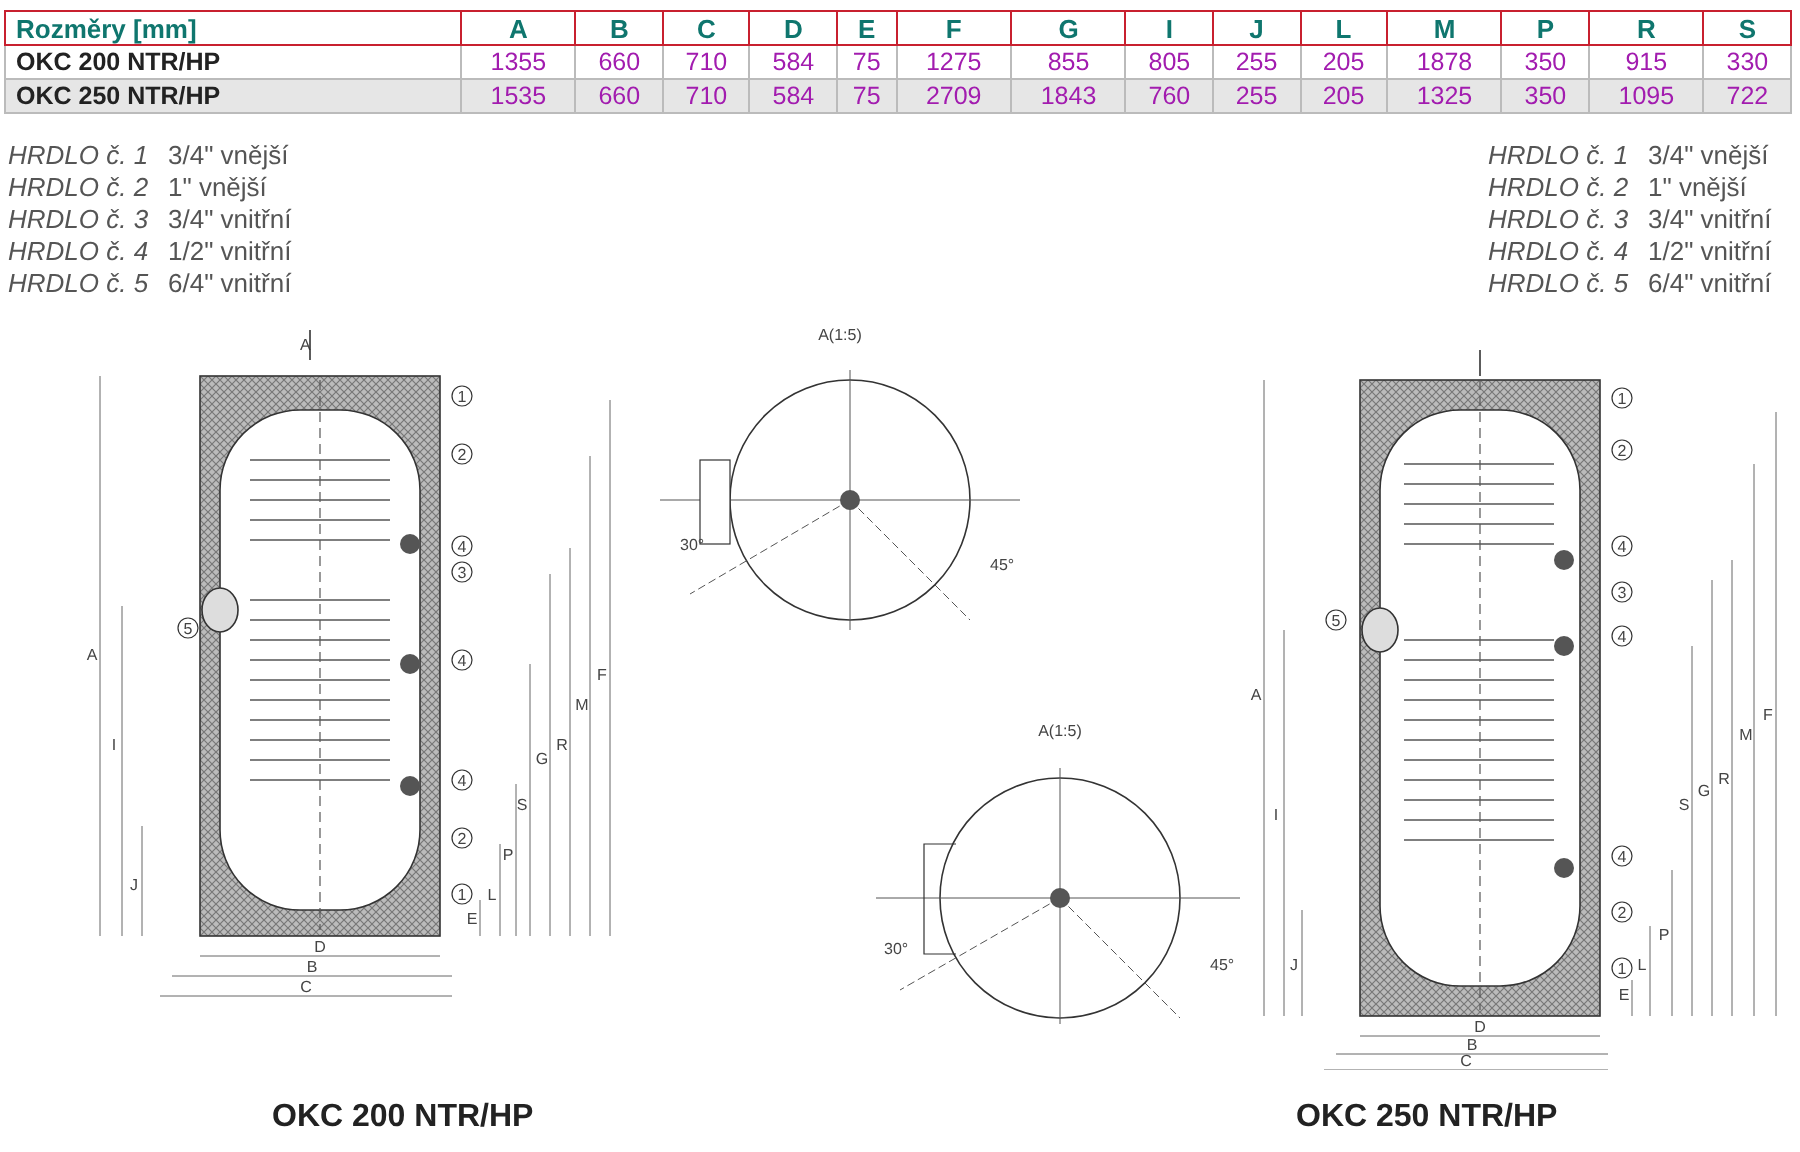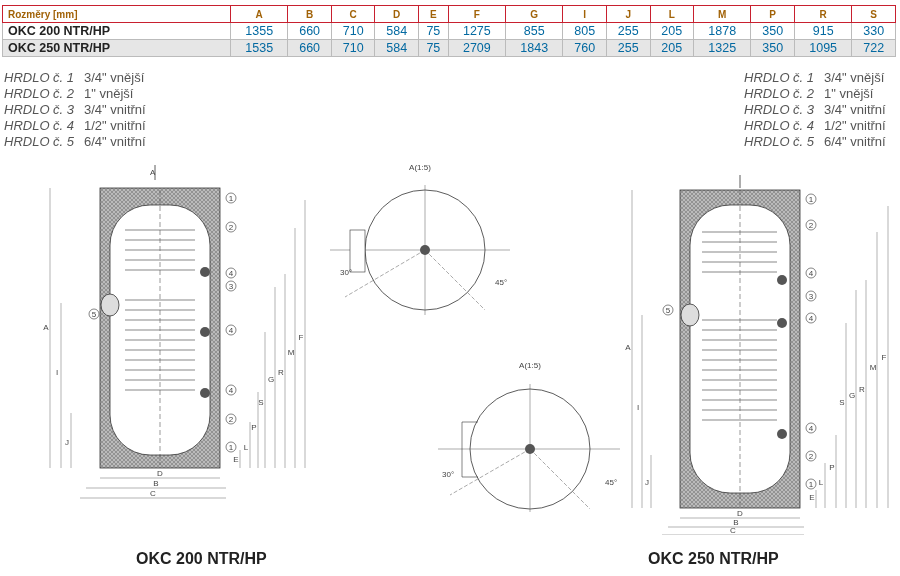--- a/index.html
+++ b/index.html
@@ -1,20 +1,20 @@
 <!DOCTYPE html>
 <html><head>
 <meta charset="utf-8">
 <style>
   html,body{margin:0;padding:0;background:#fff;}
   body{width:900px;height:576px;position:relative;overflow:hidden;font-family:"Liberation Sans",sans-serif;color:#333;}
   table.dims{position:absolute;left:2px;top:5px;width:894px;border-collapse:collapse;font-size:12.5px;}
-  table.dims th{color:#a16207;font-weight:bold;border:1px solid #c8202f;height:16px;padding:0;text-align:center;font-size:10px;}
+  table.dims th{color:#0f766e;font-weight:bold;border:1px solid #c8202f;height:16px;padding:0;text-align:center;font-size:13px;}
   table.dims th.first{text-align:left;padding-left:5px;width:222px;}
-  table.dims td{height:16px;padding:0;text-align:center;color:#0369a1;border-left:1px solid #bbb;border-right:1px solid #bbb;}
+  table.dims td{height:16px;padding:0;text-align:center;color:#a21caf;border-left:1px solid #bbb;border-right:1px solid #bbb;}
   table.dims td.first{text-align:left;padding-left:5px;color:#222;font-weight:bold;}
   table.dims tr.r1 td{border-bottom:1px solid #bbb;}
   table.dims tr.r2 td{background:#e6e6e6;border-bottom:1px solid #bbb;}
   .legend{position:absolute;font-size:13px;line-height:16px;color:#555;}
   .legend .row{white-space:nowrap;}
   .legend .k{display:inline-block;width:80px;font-style:italic;}
   .caption{position:absolute;font-size:16px;font-weight:bold;color:#222;}
   svg{position:absolute;}
   .dimtxt{font-size:8px;fill:#444;font-family:"Liberation Sans",sans-serif;}
 </style>

